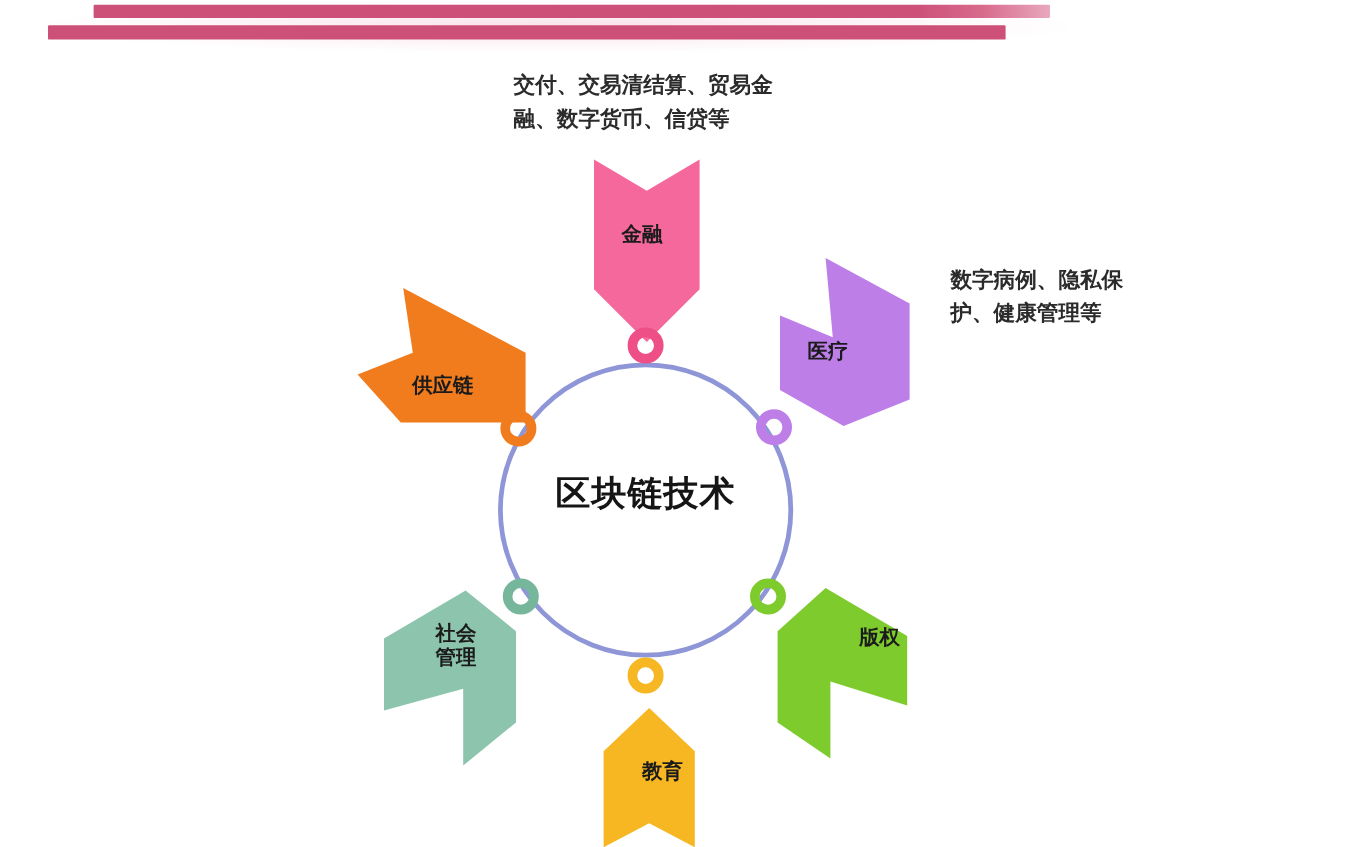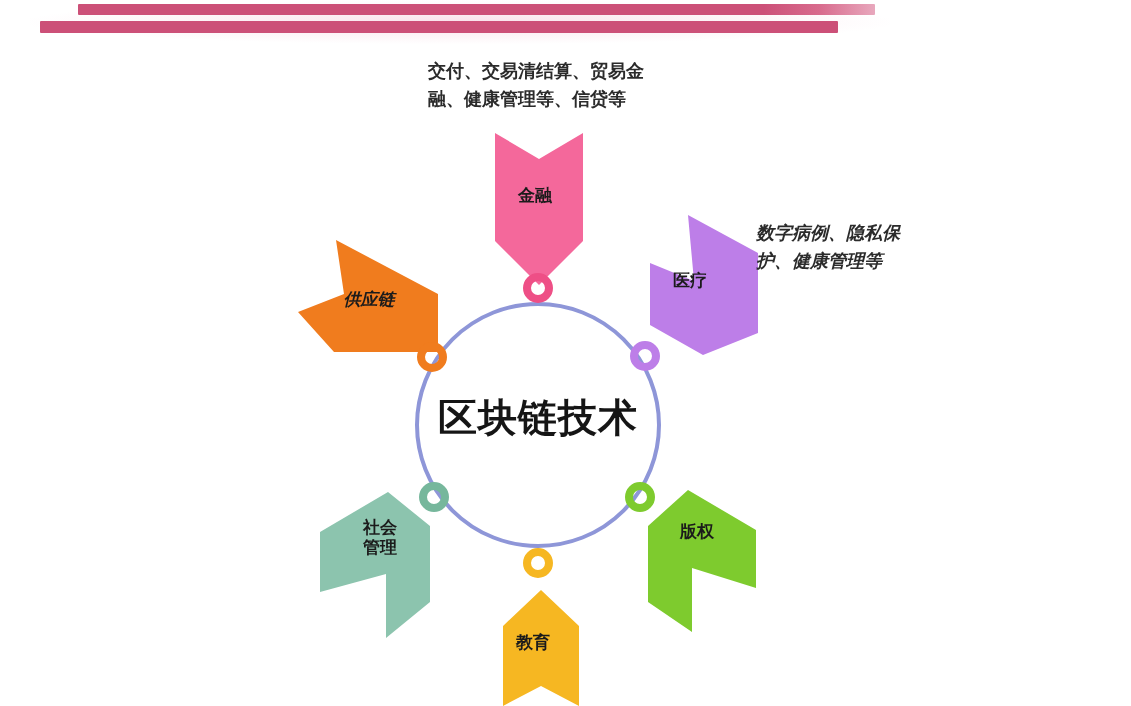--- a/index.html
+++ b/index.html
@@ -59,21 +59,21 @@
     border-radius: 50%;
     box-sizing: border-box;
     background: transparent;
   }
   .center-label {
     position: absolute;
     left: 415px;
     top: 398px;
     width: 246px;
     text-align: center;
-    font-size: 39px;
+    font-size: 29px;
     font-weight: bold;
     color: #151515;
     letter-spacing: 1px;
     line-height: 1;
   }
 
   
   .node {
     position: absolute;
     width: 30px;
@@ -119,59 +119,59 @@
   <div class="topbar topbar-upper"></div>
   <div class="topbar topbar-lower"></div>
 
   <div class="arrow" style="left:495px; top:133px;">
     <svg width="88" height="152" viewBox="0 0 88 152" aria-hidden="true">
       <polygon points="0,0 44,26 88,0 88,108 44,152 0,108" fill="#f4689b"></polygon>
     </svg>
   </div>
   <div class="arrow-label" style="left:495px; top:186px; width:80px;">金融</div>
   <div class="caption" style="left:428px; top:58px; width:260px;">交付、交易清结算、贸易金
-融、健康管理等、信贷等</div>
+融、数字货币、信贷等</div>
 
   <div class="arrow" style="left:650px; top:215px;">
     <svg width="108" height="140" viewBox="0 0 108 140" aria-hidden="true">
       <polygon points="38,0 108,38 108,118 53,140 0,110 0,48 44,66" fill="#bd7ee8"></polygon>
     </svg>
   </div>
-  <div class="arrow-label" style="left:655px; top:271px; width:70px;">医疗</div>
-  <div class="caption" style="left:756px; top:220px; width:220px;font-style:italic;">数字病例、隐私保
+  <div class="arrow-label" style="left:655px; top:283px; width:70px;">医疗</div>
+  <div class="caption" style="left:792px; top:220px; width:220px;">数字病例、隐私保
 护、健康管理等</div>
 
   <div class="arrow" style="left:648px; top:490px;">
     <svg width="108" height="142" viewBox="0 0 108 142" aria-hidden="true">
       <polygon points="40,0 108,40 108,98 44,78 44,142 0,112 0,36" fill="#7ecb2e"></polygon>
     </svg>
   </div>
-  <div class="arrow-label" style="left:662px; top:522px; width:70px;">版权</div>
+  <div class="arrow-label" style="left:698px; top:522px; width:70px;">版权</div>
 
   <div class="arrow" style="left:503px; top:590px;">
     <svg width="76" height="130" viewBox="0 0 76 130" aria-hidden="true">
       <polygon points="38,0 76,36 76,116 38,96 0,116 0,36" fill="#f6b722"></polygon>
     </svg>
   </div>
-  <div class="arrow-label" style="left:484px; top:633px; width:98px;text-align:center;">教育</div>
+  <div class="arrow-label" style="left:503px; top:633px; width:98px;text-align:center;">教育</div>
 
   <div class="arrow" style="left:320px; top:492px;">
     <svg width="110" height="146" viewBox="0 0 110 146" aria-hidden="true">
       <polygon points="68,0 110,34 110,110 66,146 66,82 0,100 0,40" fill="#8cc4ae"></polygon>
     </svg>
   </div>
   <div class="arrow-label" style="left:350px; top:518px; width:60px;text-align:center;">社会
 管理</div>
 
   <div class="arrow" style="left:298px; top:240px;">
     <svg width="140" height="122" viewBox="0 0 140 122" aria-hidden="true">
       <polygon points="38,0 140,54 140,112 36,112 0,72 46,54" fill="#f07c1e"></polygon>
     </svg>
   </div>
-  <div class="arrow-label" style="left:326px; top:290px; width:86px;font-style:italic;">供应链</div>
+  <div class="arrow-label" style="left:326px; top:312px; width:86px;">供应链</div>
 
   <div class="ring"></div>
   <div class="center-label">区块链技术</div>
 
   <div class="node" style="left:523px; top:273px; border-color:#ee4f86;"></div>
   <div class="node" style="left:630px; top:341px; border-color:#bd7ee8;"></div>
   <div class="node" style="left:625px; top:482px; border-color:#7ecb2e;"></div>
   <div class="node" style="left:523px; top:548px; border-color:#f6b722;"></div>
   <div class="node" style="left:419px; top:482px; border-color:#76b79c;"></div>
   <div class="node" style="left:417px; top:342px; border-color:#f07c1e;"></div>

